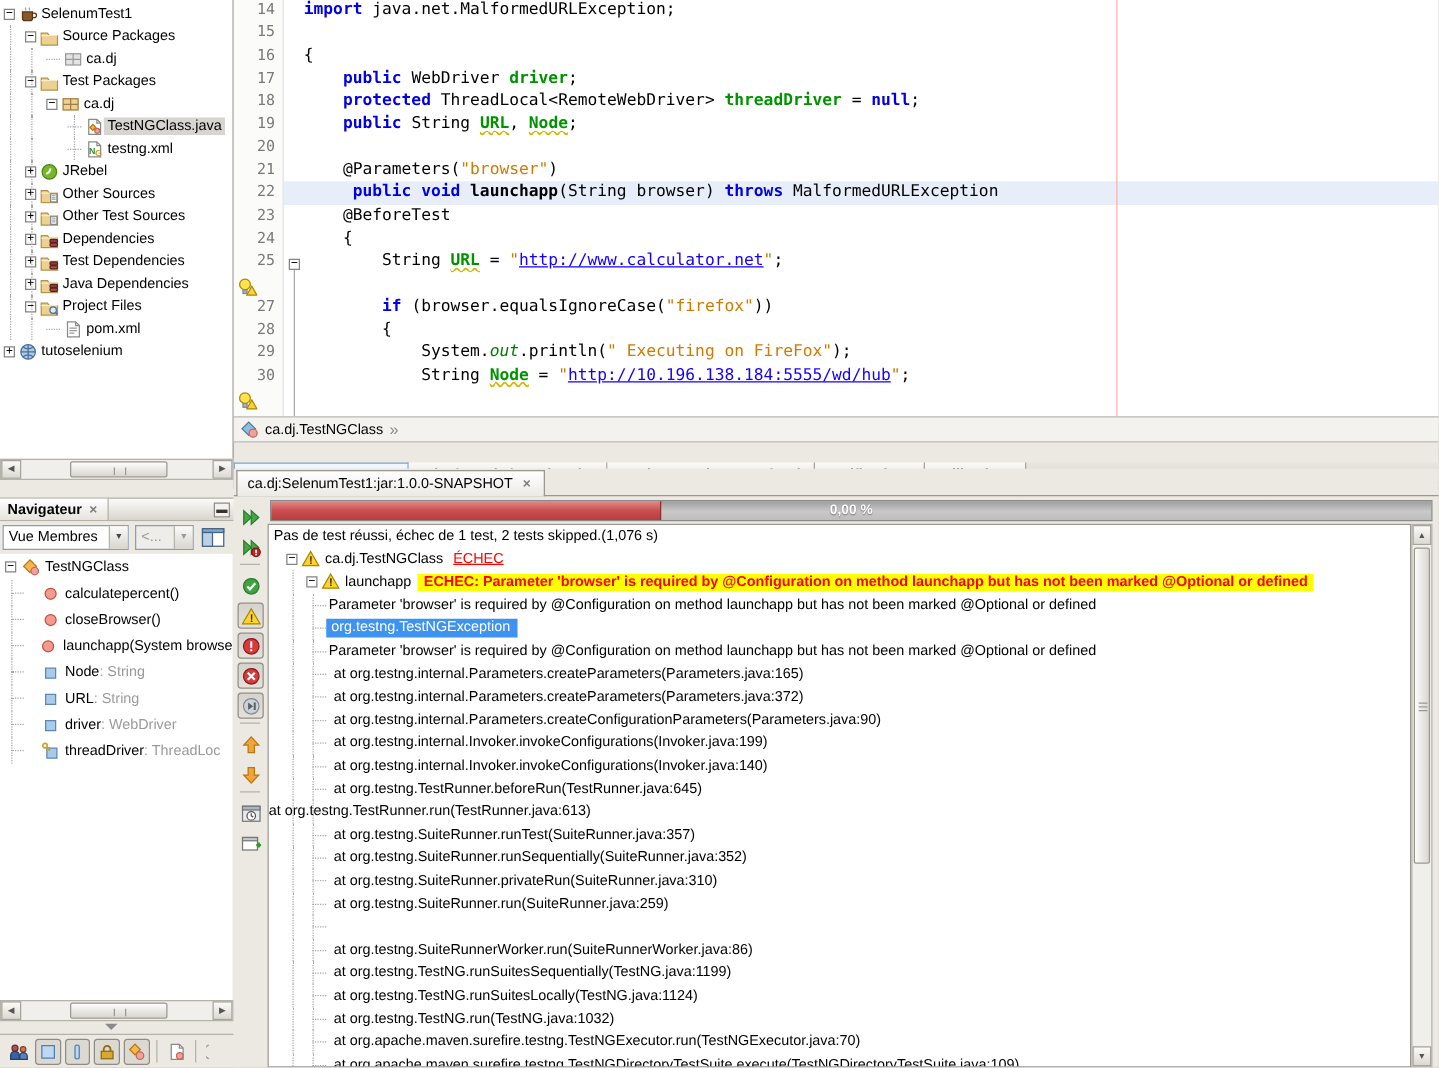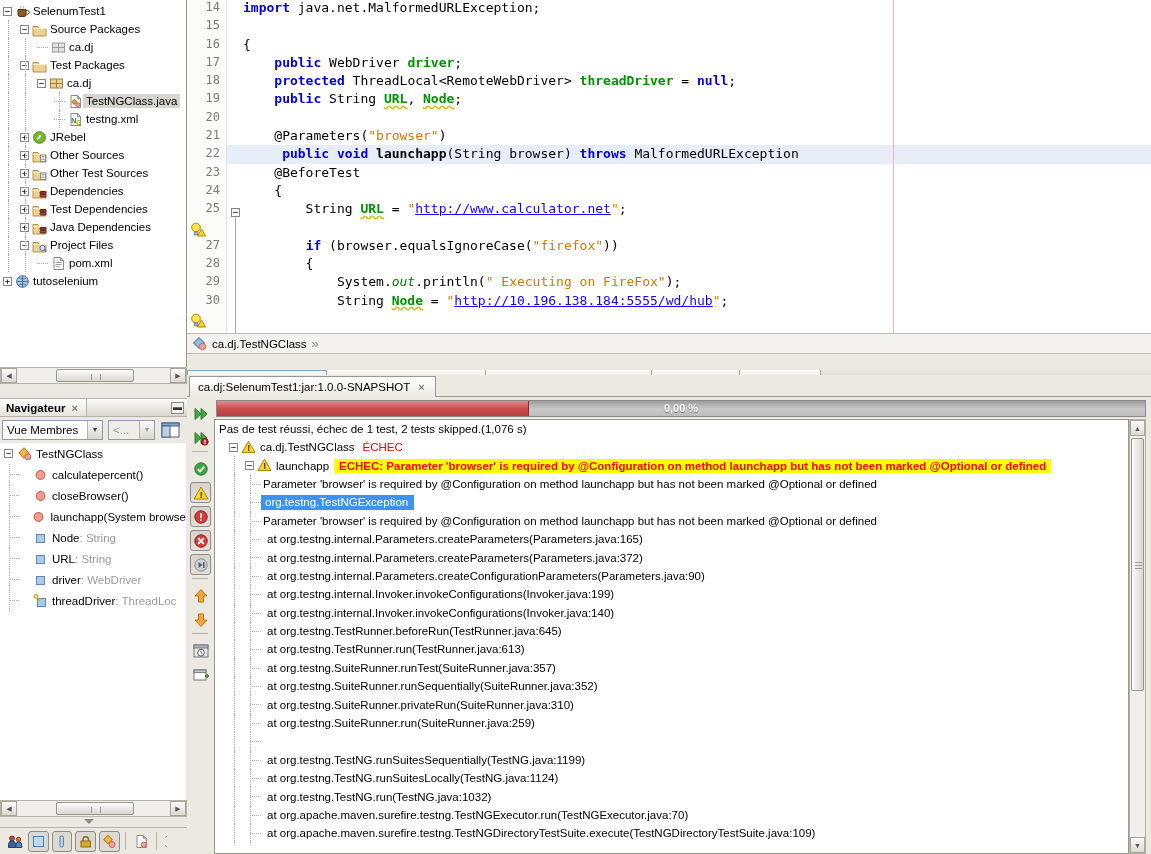--- a/index.html
+++ b/index.html
@@ -110,21 +110,21 @@
   .rsep { position:absolute; left:5px; width:16px; height:1px; background:#b5b2aa; }
   .progress-row { position:absolute; left:27px; top:23px; right:0; height:21px; }
   .pbar { position:absolute; left:2px; top:2px; right:5px; height:17px; border:1px solid #8a8a8a;
     background:linear-gradient(#9e9e9e,#c9c9c9 55%, #bdbdbd); }
   .pbar .fill { position:absolute; left:0; top:0; bottom:0; background:linear-gradient(#e08a8a,#c94f4f 50%, #b83d3d); border-right:1px solid #8a3030; }
   .pbar .plabel { position:absolute; left:0; right:0; top:1px; text-align:center; color:#fff; font-weight:bold;
     font-size:11px; text-shadow:0 1px 1px rgba(0,0,0,.45); }
   .rwhite { position:absolute; left:27px; top:44px; width:915px; bottom:0; background:#fff;
     border:1px solid #9a978f; overflow:hidden; }
   .rrow { position:relative; display:flex; align-items:center; white-space:nowrap; }
-  .rrow .red { color:#ff0000; }
+  .rrow .red { color:#ff0000;text-decoration:underline; }
   .ybadge { background:#ffff00; color:#ff0000; font-weight:bold; padding:1px 5px; margin-left:5px; }
   .excsel { background:#3f93f0; color:#fff; padding:1px 6px 2px 4px; }
   .vscroll { position:absolute; right:5px; top:44px; width:17px; bottom:0; background:#f1efec; border:1px solid #b5b2aa; }
   .vbtn { position:absolute; left:0; width:15px; height:16px; background:linear-gradient(#fbfaf8,#dcd9d2);
     border:1px solid #a7a49c; font-size:7px; color:#555; text-align:center; line-height:15px; }
   .vthumb { position:absolute; left:1px; width:13px; background:linear-gradient(90deg,#fdfdfc,#d9d6cf);
     border:1px solid #9a978f; border-radius:2px; }
   .vgrip { position:absolute; left:3px; width:7px; height:1px; background:#999; }
 </style>
 </head>
@@ -860,21 +860,21 @@
         <div class="rrow" style="height:18.4px">
           <span class="vguide" style="left:19px"></span>
           <span class="vguide" style="left:35px"></span>
       <span class="stub" style="left:35px;width:11px;top:9px"></span>
       <span style="margin-left:52px">at org.testng.TestRunner.beforeRun(TestRunner.java:645)</span>
         </div>
         <div class="rrow" style="height:18.4px">
           <span class="vguide" style="left:19px"></span>
           <span class="vguide" style="left:35px"></span>
       <span class="stub" style="left:35px;width:11px;top:9px"></span>
-      <span style="margin-left:52px">at org.testng.TestRunner.run(TestRunner.java:613)</span>
+      <span style="">at org.testng.TestRunner.run(TestRunner.java:613)</span>
         </div>
         <div class="rrow" style="height:18.4px">
           <span class="vguide" style="left:19px"></span>
           <span class="vguide" style="left:35px"></span>
       <span class="stub" style="left:35px;width:11px;top:9px"></span>
       <span style="margin-left:52px">at org.testng.SuiteRunner.runTest(SuiteRunner.java:357)</span>
         </div>
         <div class="rrow" style="height:18.4px">
           <span class="vguide" style="left:19px"></span>
           <span class="vguide" style="left:35px"></span>
@@ -890,20 +890,26 @@
         <div class="rrow" style="height:18.4px">
           <span class="vguide" style="left:19px"></span>
           <span class="vguide" style="left:35px"></span>
       <span class="stub" style="left:35px;width:11px;top:9px"></span>
       <span style="margin-left:52px">at org.testng.SuiteRunner.run(SuiteRunner.java:259)</span>
         </div>
         <div class="rrow" style="height:18.4px">
           <span class="vguide" style="left:19px"></span>
           <span class="vguide" style="left:35px"></span>
       <span class="stub" style="left:35px;width:11px;top:9px"></span>
+        </div>
+        <div class="rrow" style="height:18.4px">
+          <span class="vguide" style="left:19px"></span>
+          <span class="vguide" style="left:35px"></span>
+      <span class="stub" style="left:35px;width:11px;top:9px"></span>
+      <span style="margin-left:52px">at org.testng.SuiteRunnerWorker.run(SuiteRunnerWorker.java:86)</span>
         </div>
         <div class="rrow" style="height:18.4px">
           <span class="vguide" style="left:19px"></span>
           <span class="vguide" style="left:35px"></span>
       <span class="stub" style="left:35px;width:11px;top:9px"></span>
       <span style="margin-left:52px">at org.testng.TestNG.runSuitesSequentially(TestNG.java:1199)</span>
         </div>
         <div class="rrow" style="height:18.4px">
           <span class="vguide" style="left:19px"></span>
           <span class="vguide" style="left:35px"></span>

